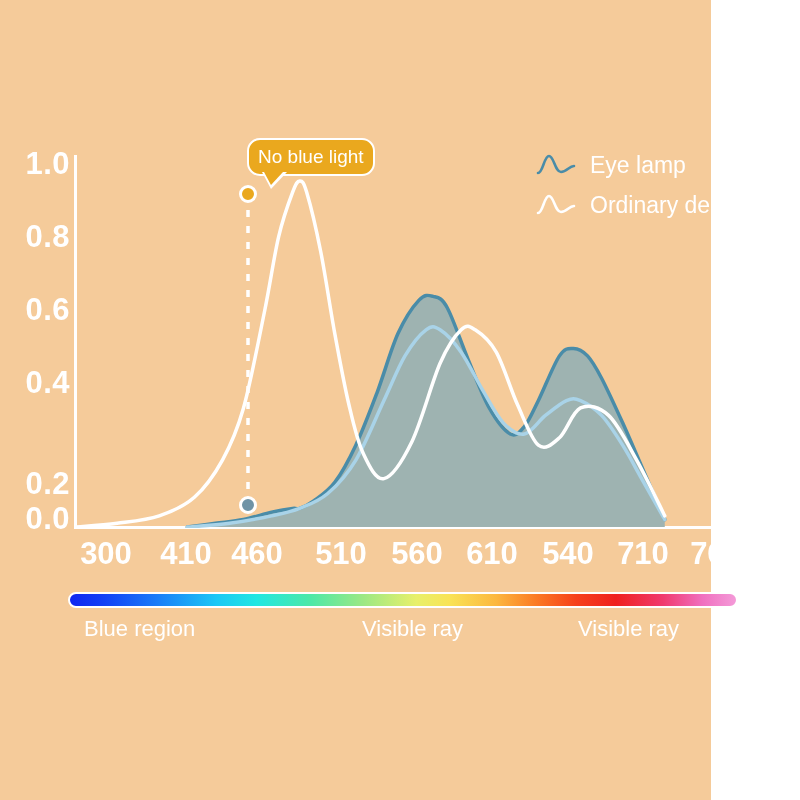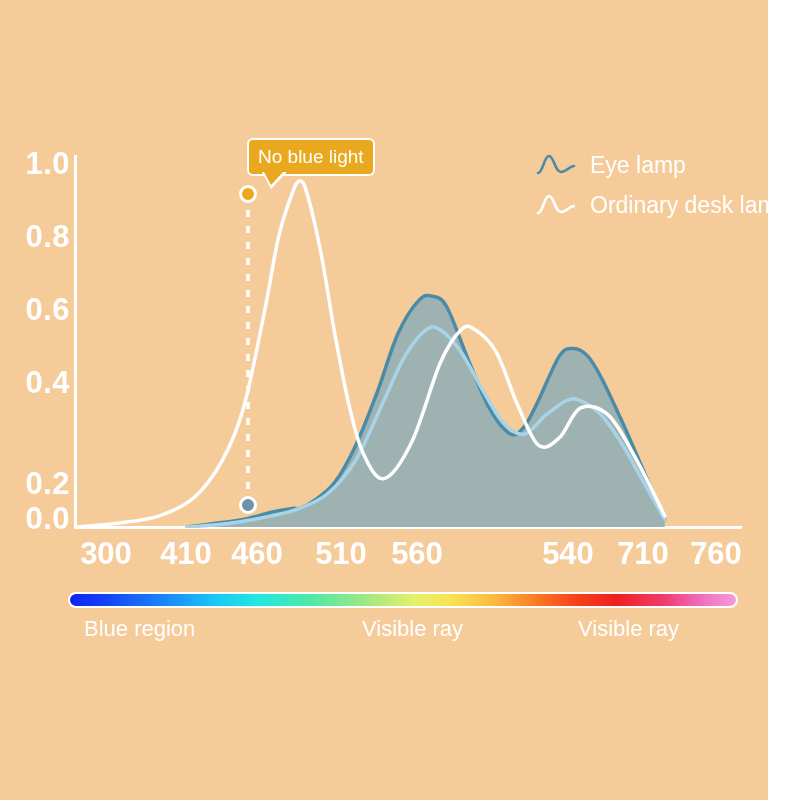--- a/index.html
+++ b/index.html
@@ -7,23 +7,24 @@
     padding: 0;
   }
   body {
     width: 800px;
     height: 800px;
     overflow: hidden;
     font-family: "Liberation Sans", sans-serif;
   }
   #chart-root {
     position: relative;
-    width: 768px;
+    width: 672px;
     height: 800px;
     background: #f5cb9a;
+    padding-left: 39px;
   }
   #plot-svg {
     position: absolute;
     left: 0;
     top: 0;
     width: 800px;
     height: 800px;
   }
 
   
@@ -89,21 +90,21 @@
   }
   .legend-glyph {
     width: 40px;
     height: 26px;
     display: block;
   }
 
   
   .callout {
     position: absolute;
-    border-radius: 6px;
+    border-radius: 13px;
     border: 2.5px solid #ffffff;
     color: #ffffff;
     font-size: 19px;
     line-height: 1;
     padding: 7px 9px 8px 9px;
     white-space: nowrap;
     box-sizing: border-box;
   }
   .callout .tail {
     position: absolute;
@@ -223,20 +224,21 @@
     <div class="y-tick" style="top:455px;margin-top:28px;">0.2</div>
     <div class="y-tick" style="top:518px;">0.0</div>
   </div>
 
   <div id="x-axis-labels">
     <div class="x-tick" style="left:106px;">300</div>
     <div class="x-tick" style="left:186px;">410</div>
     <div class="x-tick" style="left:257px;">460</div>
     <div class="x-tick" style="left:341px;">510</div>
     <div class="x-tick" style="left:417px;">560</div>
+    <div class="x-tick" style="left:492px;">610</div>
     <div class="x-tick" style="left:568px;">540</div>
     <div class="x-tick" style="left:643px;">710</div>
     <div class="x-tick" style="left:716px;">760</div>
   </div>
 
   <div id="legend">
     <div class="legend-row">
       <svg class="legend-glyph" viewBox="0 0 40 26">
         <path d="M2 21 C7 21 8 4 13 4 C18 4 19 20 25 20 C31 20 33 14 38 14" fill="none" stroke="#4a8ca8" stroke-width="2.6" stroke-linecap="round" stroke-linejoin="round"></path>
       </svg>

